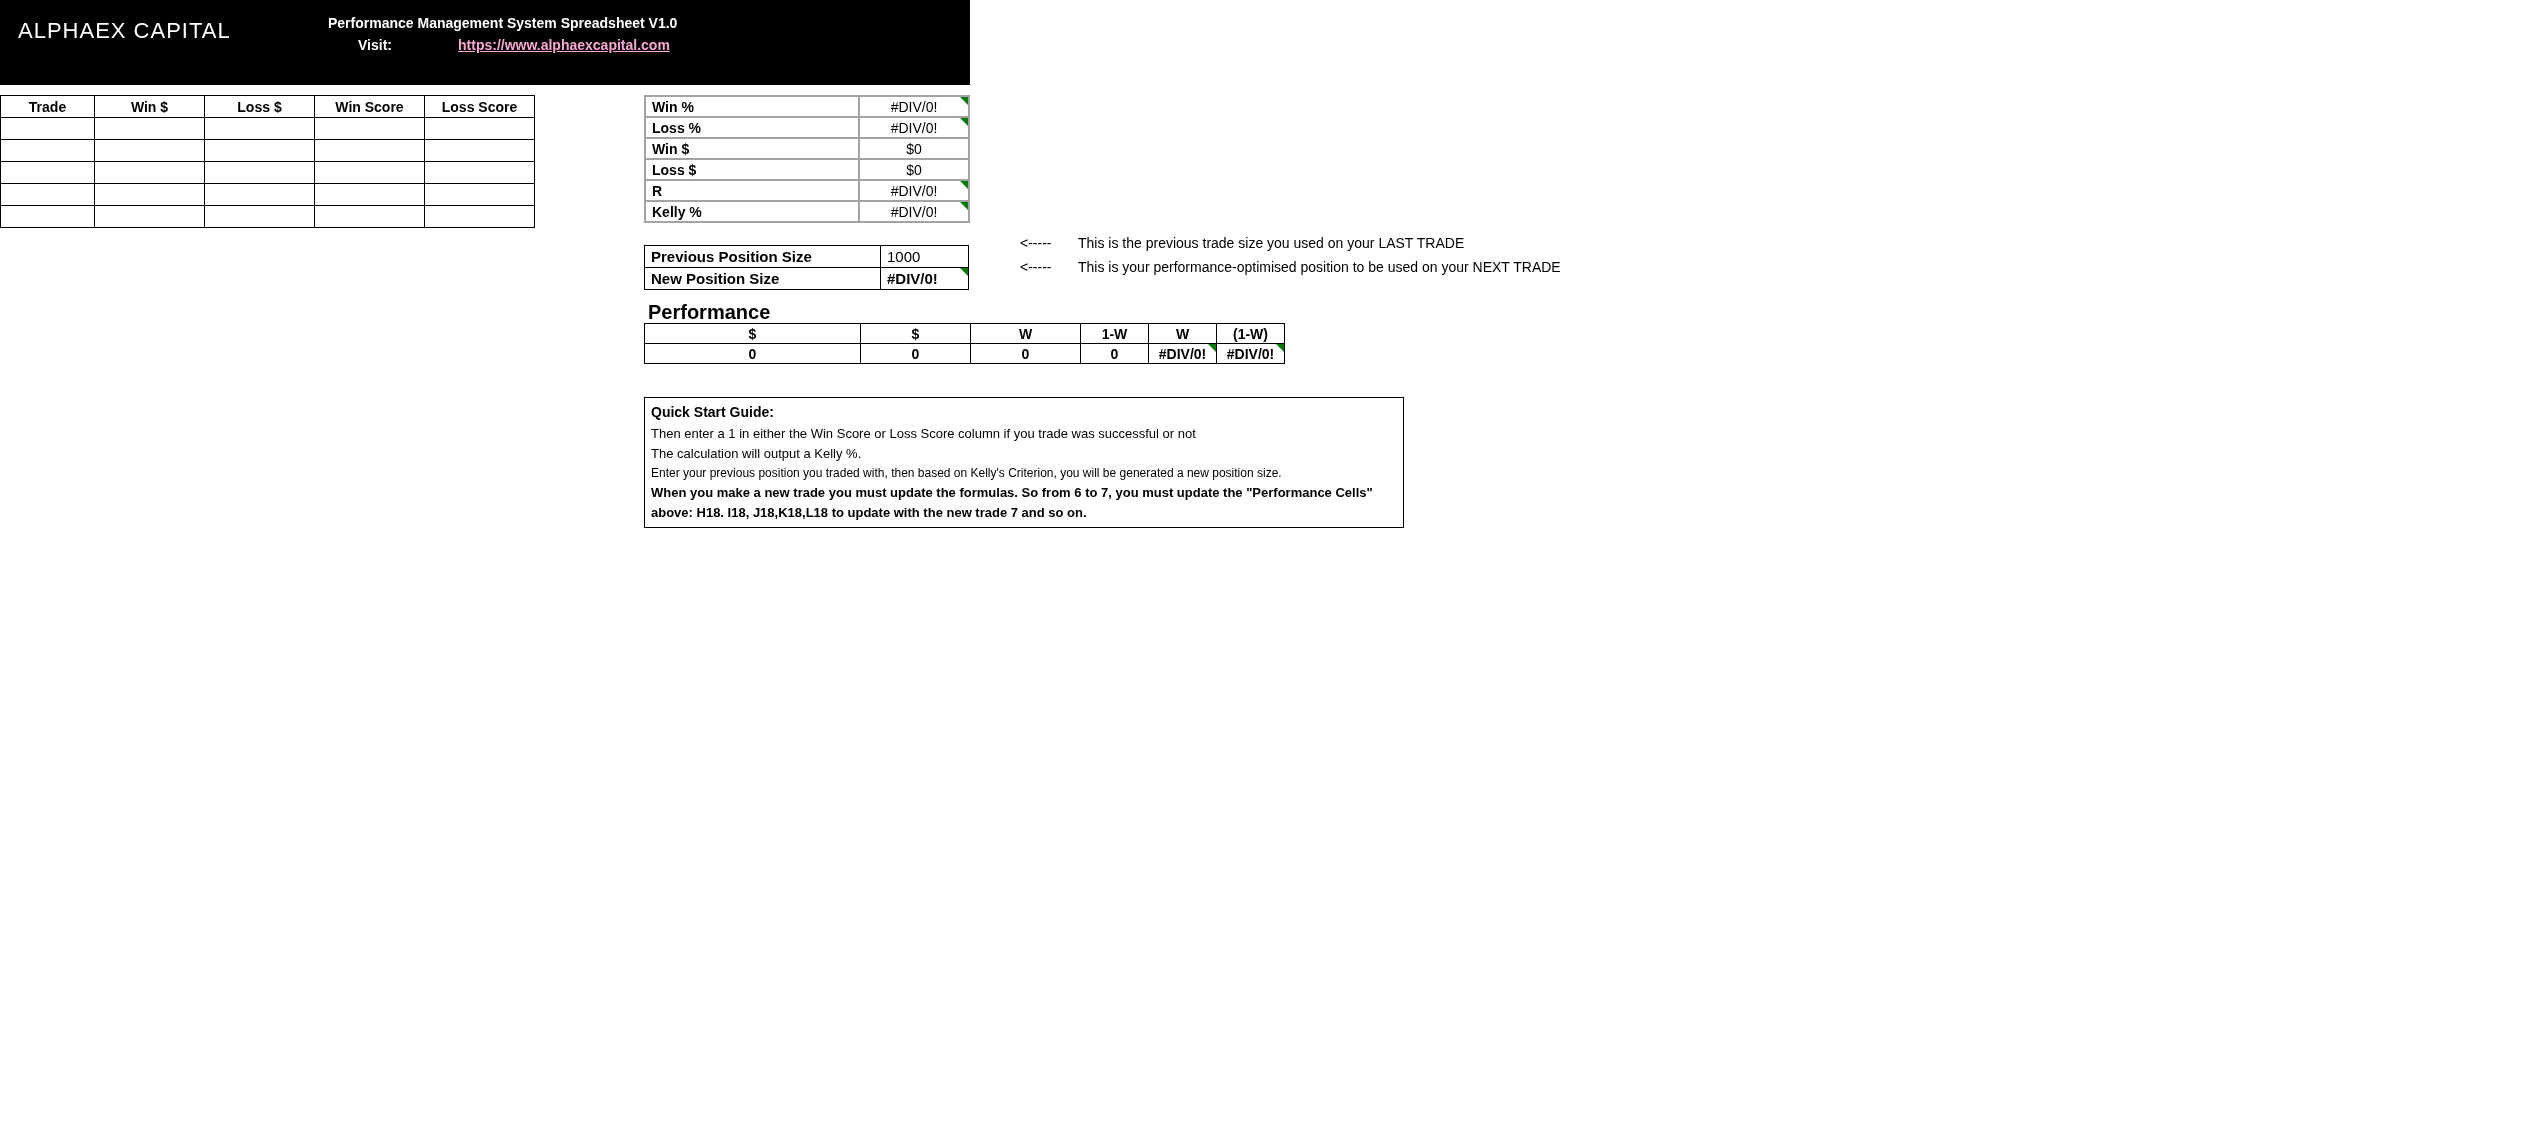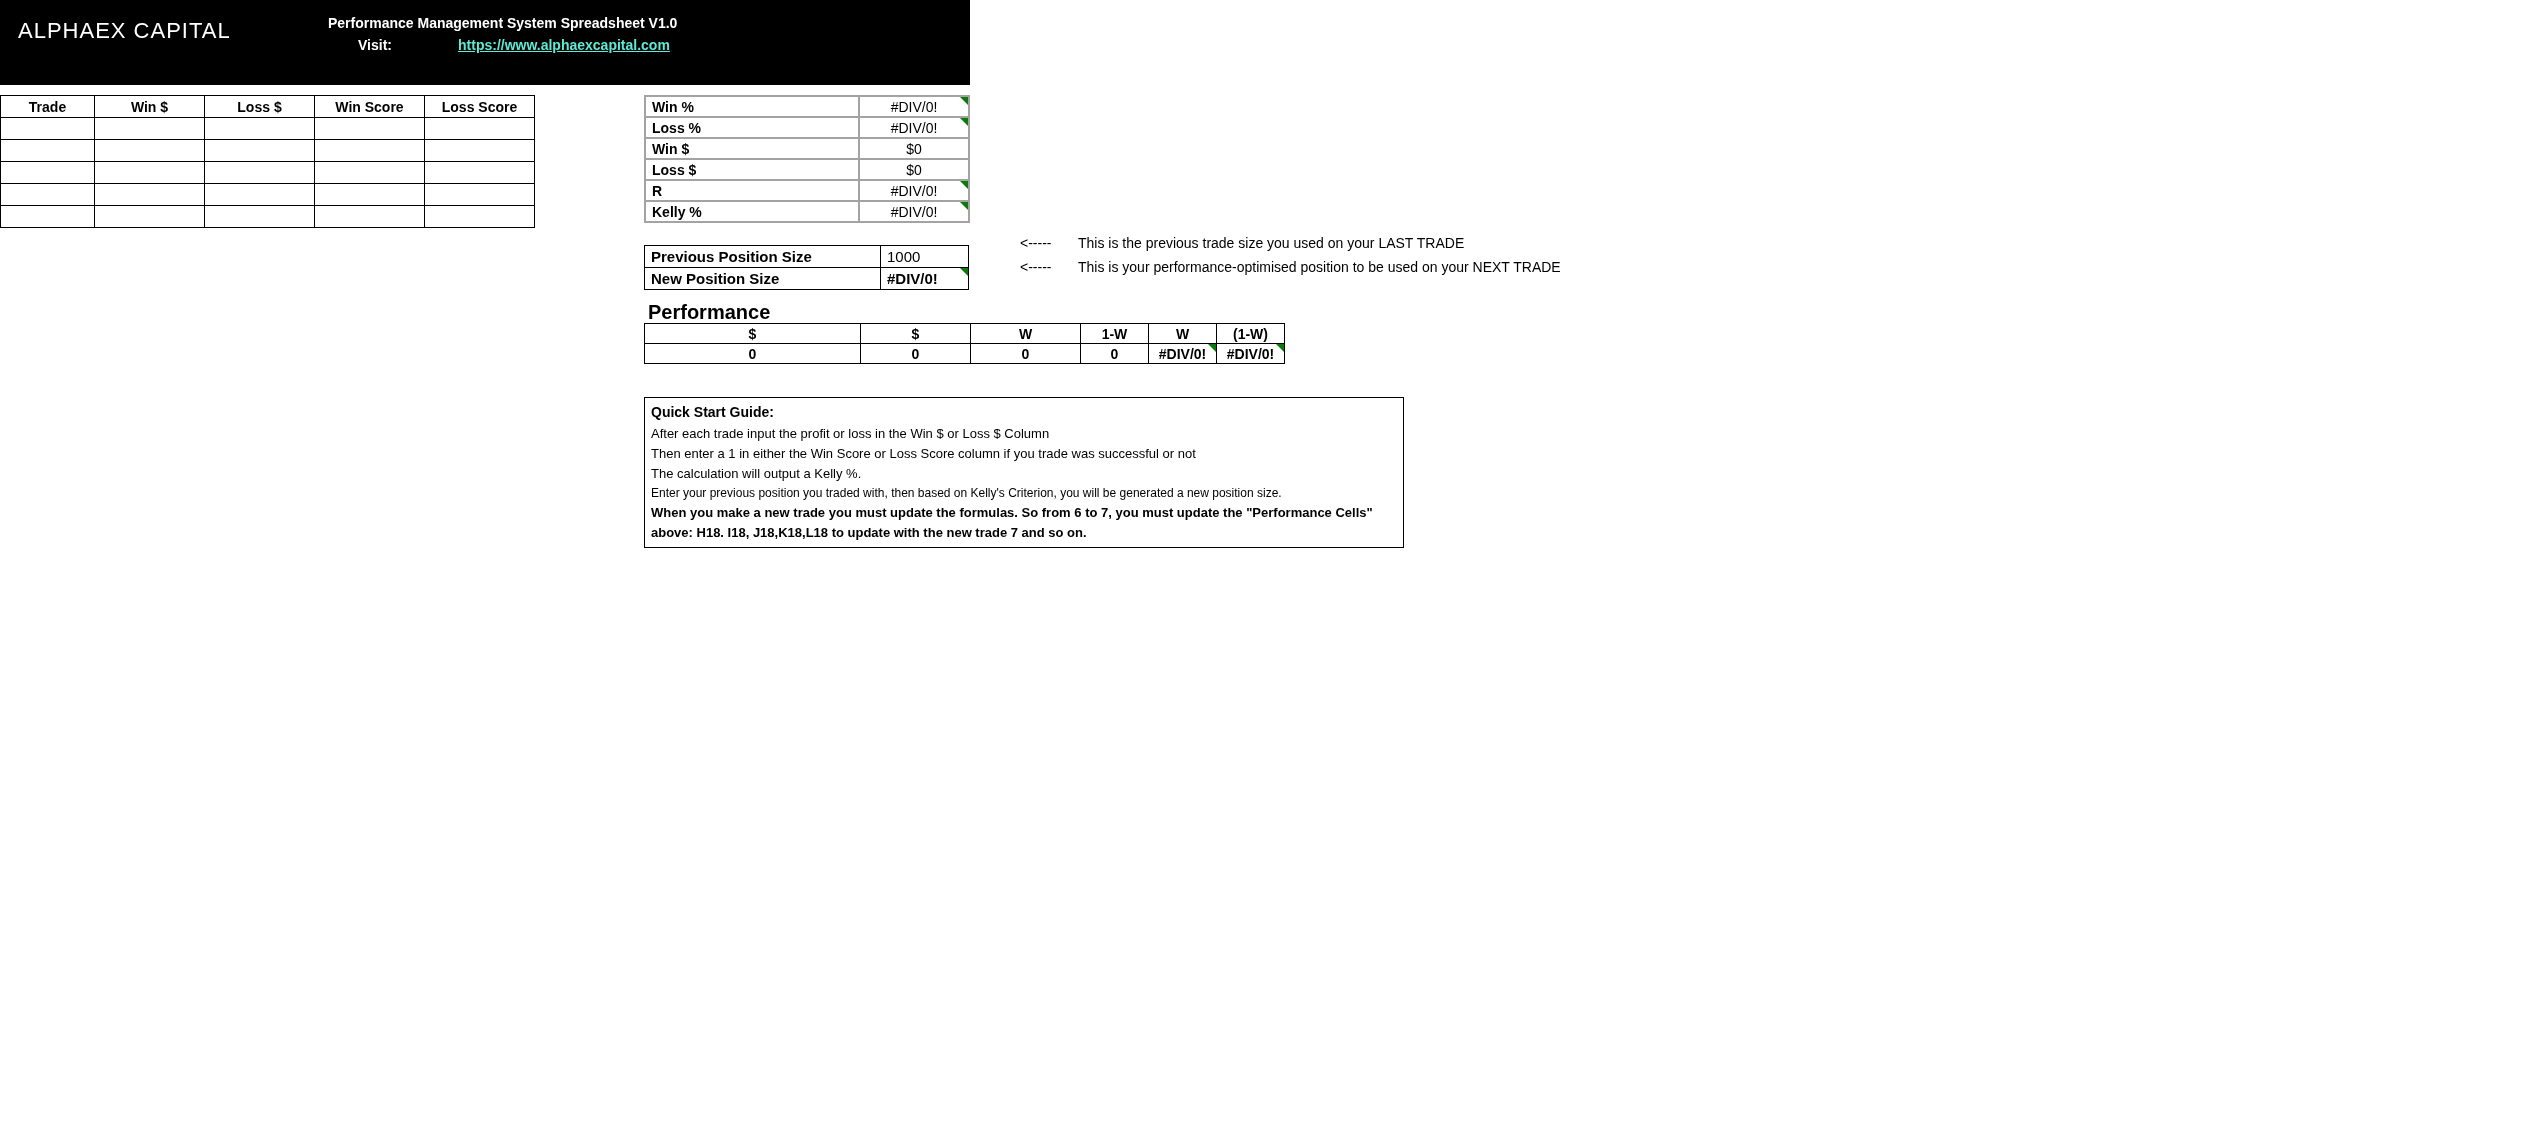--- a/index.html
+++ b/index.html
@@ -27,21 +27,21 @@
     padding-top: 6px;
     font-family: "Arial", sans-serif;
   }
   .header-right {
     font-size: 14px;
     font-weight: bold;
     line-height: 1.6;
   }
   .header-right .visit-row { display: flex; margin-left: 30px; }
   .visit-label { width: 100px; display: inline-block; }
-  .header-link { color: #5eead4; text-decoration: underline; }
+  .header-link { color: #f9a8d4; text-decoration: underline; }
 
   .content { position: relative; padding-top: 10px; }
 
   .trade-table {
     position: absolute;
     top: 10px;
     left: 0;
     border-collapse: collapse;
   }
   .trade-table th, .trade-table td {
@@ -275,20 +275,19 @@
       <td>0</td>
       <td>0</td>
       <td class="tri">#DIV/0!</td>
       <td class="tri">#DIV/0!</td>
     </tr>
   </tbody>
     </table>
 
   <div class="guide-box">
     <div class="title">Quick Start Guide:</div>
-    <div>After each trade input the profit or loss in the Win $ or Loss $ Column</div>
     <div>Then enter a 1 in either the Win Score or Loss Score column if you trade was successful or not</div>
     <div>The calculation will output a Kelly %.</div>
     <div class="small">Enter your previous position you traded with, then based on Kelly's Criterion, you will be generated a new position size.</div>
     <div class="bold">When you make a new trade you must update the formulas. So from 6 to 7, you must update the "Performance Cells" above: H18. I18, J18,K18,L18 to update with the new trade 7 and so on.</div>
   </div>
 
 </div>
 
 </body></html>

